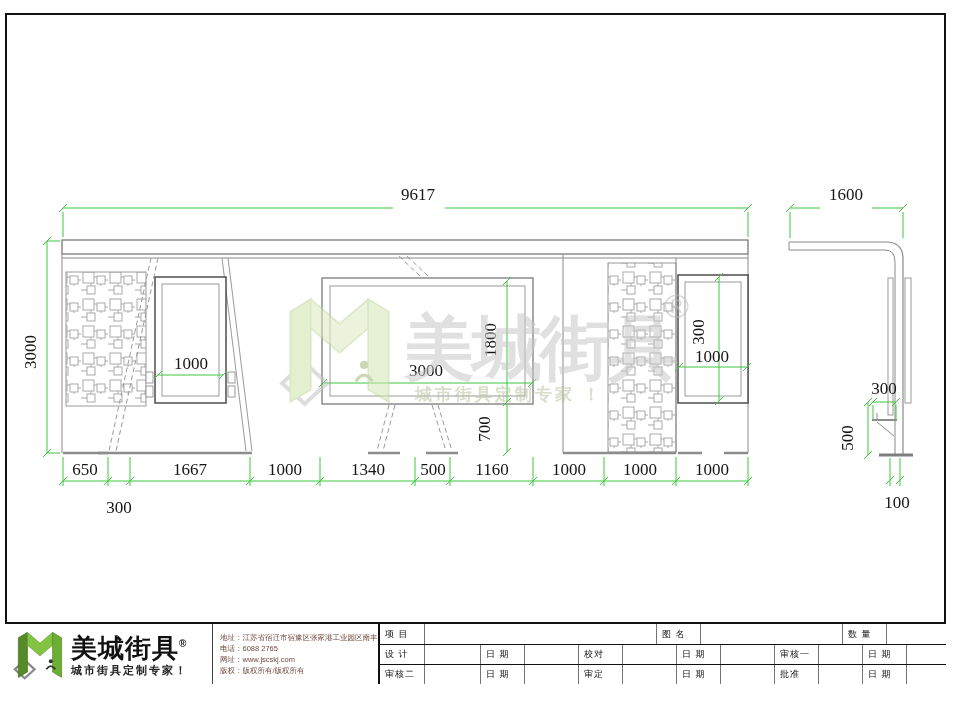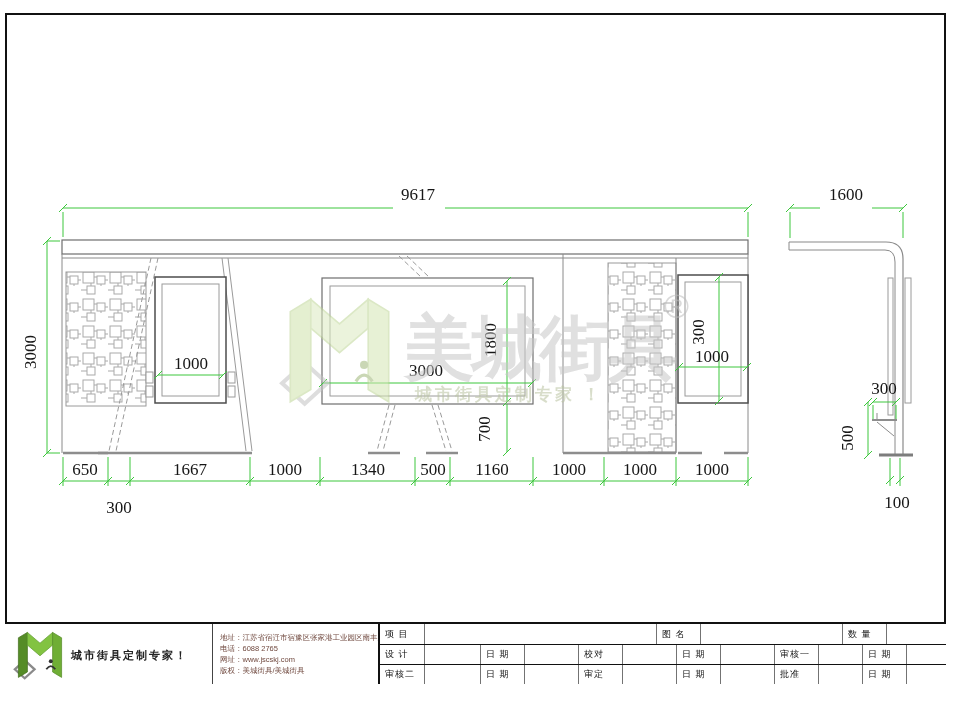--- a/index.html
+++ b/index.html
@@ -248,29 +248,30 @@
     <div class="logo-sec">
       <svg width="54" height="56" viewBox="0 0 60 60">
         <polygon points="2,47 13,37 24,47 13,57" fill="none" stroke="#8a8a8a" stroke-width="2.5"></polygon>
         <polygon points="6,12 16,6 16,50 6,56" fill="#558c27" stroke="#44701f" stroke-width="0.8"></polygon>
         <polygon points="16,6 30,18 44,6 44,20 30,32 16,20" fill="#82c341" stroke="#5d9a2c" stroke-width="0.8"></polygon>
         <polygon points="44,6 54,12 54,56 44,50" fill="#6fae35" stroke="#558c27" stroke-width="0.8"></polygon>
         <circle cx="42" cy="38" r="2.2" fill="#333"></circle>
         <path d="M37,47 Q42,40 47,47" fill="none" stroke="#333" stroke-width="2"></path>
       </svg>
       <div class="logo-txt">
+        <div class="brand"><span>美城街具</span><sup>®</sup></div>
         <div class="tagline">城市街具定制专家！</div>
       </div>
     </div>
 
     <div class="contact-sec">
       <div>地址：江苏省宿迁市宿豫区张家港工业园区南丰路西侧1号</div>
       <div>电话：6088 2765</div>
       <div>网址：www.jscskj.com</div>
-      <div>版权：美城街具/美城街具</div>
+      <div>版权：版权所有/版权所有</div>
     </div>
 
     <div class="tb">
       <div class="tb-row">
         <div class="tb-cell w44">项 目</div>
         <div class="tb-cell w232"></div>
         <div class="tb-cell w44">图 名</div>
         <div class="tb-cell w142"></div>
         <div class="tb-cell w44">数 量</div>
         <div class="tb-cell grow"></div>

